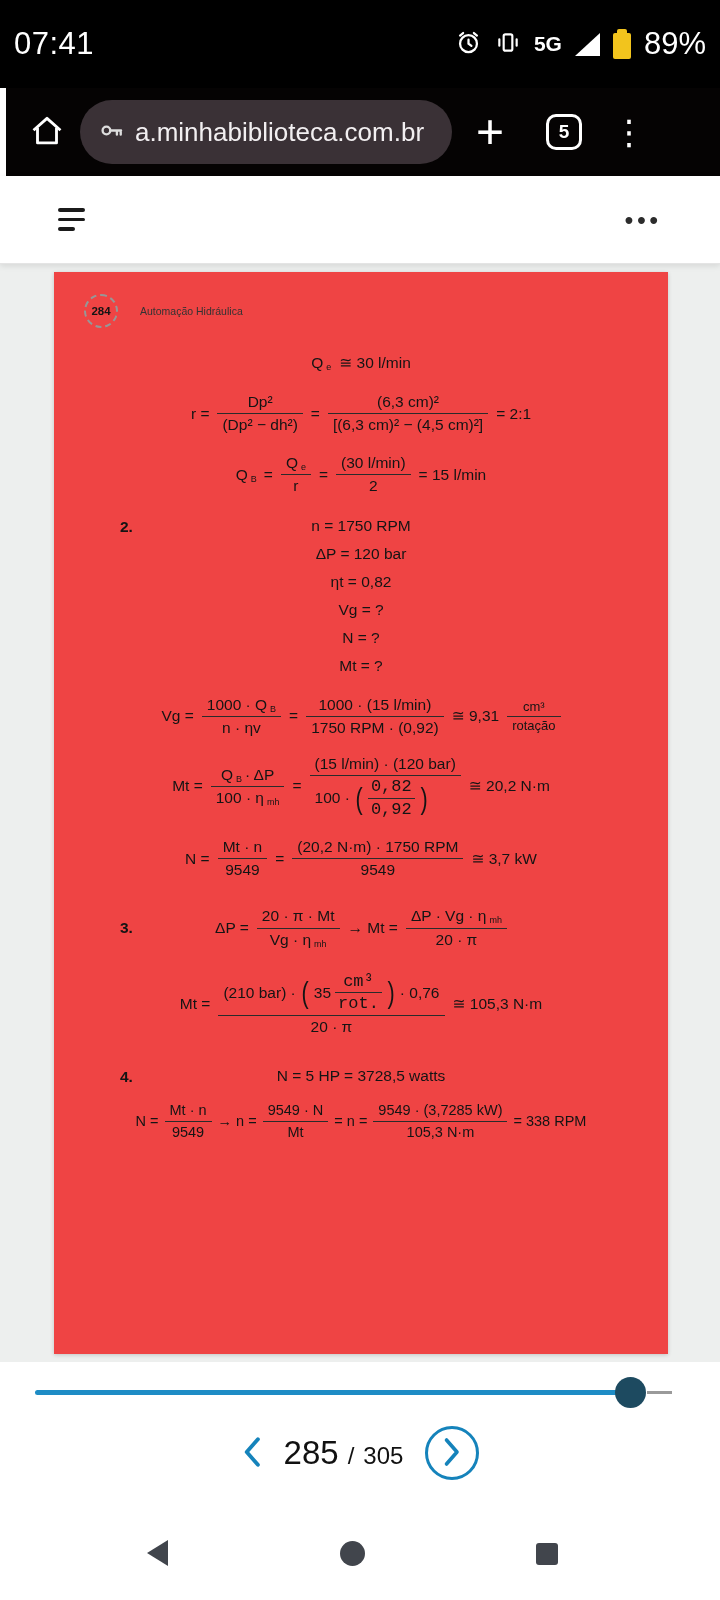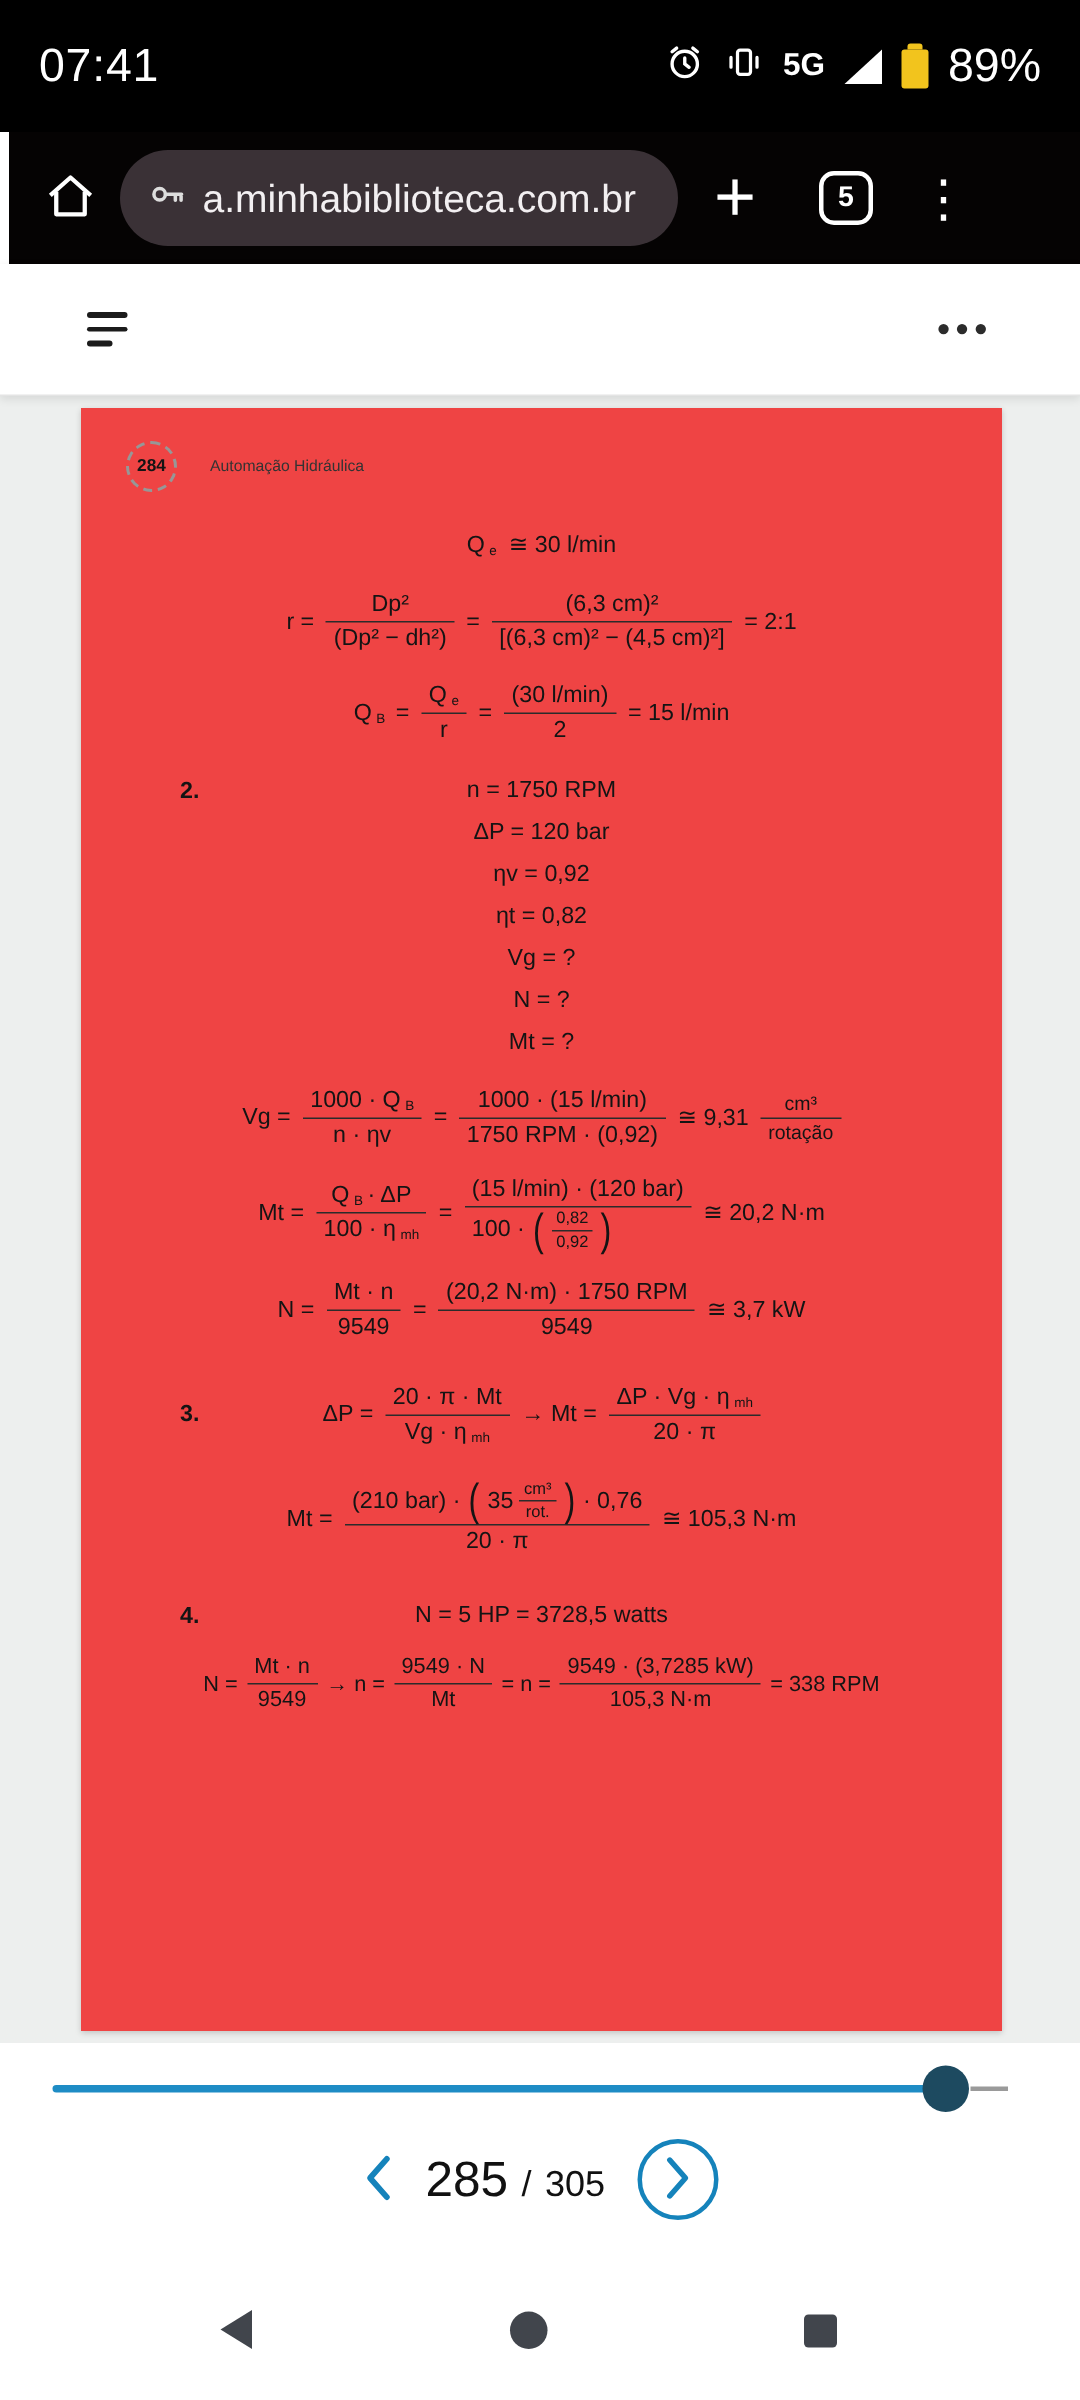--- a/index.html
+++ b/index.html
@@ -4,21 +4,21 @@
 <style>
   html,body{margin:0;padding:0;}
   body{width:720px;height:1600px;position:relative;overflow:hidden;background:#fff;
        font-family:"Liberation Sans",sans-serif;
        --accent-blue:#1583bb;--track-blue:#1e8cc5;--knob-dark:#1d4a60;
        --battery-yellow:#f2c41d;--nav-icon:#41454c;}
   *{box-sizing:border-box;}
 
   
   .status-bar{position:absolute;top:0;left:0;width:720px;height:88px;background:#000;color:#fff;
-              display:flex;align-items:center;justify-content:space-between;padding:0 26px;}
+              display:flex;align-items:center;justify-content:space-between;padding:0 14px;}
   .status-time{font-size:31px;letter-spacing:.5px;}
   .status-right{display:flex;align-items:center;gap:13px;}
   .net-label{font-size:21px;font-weight:700;}
   .signal-tri{width:0;height:0;border-style:solid;border-width:0 0 23px 25px;
               border-color:transparent transparent #fff transparent;}
   .battery{display:flex;flex-direction:column;align-items:center;}
   .batt-cap{width:10px;height:4px;background:var(--battery-yellow);border-radius:2px 2px 0 0;}
   .batt-body{width:18px;height:26px;background:var(--battery-yellow);border-radius:2px;}
   .batt-text{font-size:31px;}
 
@@ -56,21 +56,21 @@
   .head-title{font-size:10.5px;color:#333;}
 
   .eq{display:flex;justify-content:center;align-items:center;gap:8px;font-size:15.5px;margin-top:18px;}
   .eq span{white-space:nowrap;}
   .frac{display:inline-flex;flex-direction:column;text-align:center;line-height:1.3;}
   .frac>.num{padding:0 5px 1px;}
   .frac>.den{border-top:1.4px solid #2b2b2b;padding:1px 5px 0;}
   .grp{display:flex;justify-content:center;align-items:baseline;gap:3px;}
   .grpc{display:flex;align-items:center;gap:4px;}
   .frac.small{font-size:13px;line-height:1.2;}
-  .frac.small2{font-size:11px;line-height:1.15;}
+  .frac.small2{font-size:17px;line-height:1.15;font-family:Liberation Mono, monospace;}
   .frac.small2>.num{padding:0 3px 1px}.frac.small2>.den{padding:1px 3px 0}
   .bigparen{font-size:30px;font-weight:300;line-height:.9;transform:scaleX(.72);}
   sub{font-size:.58em;line-height:1;transform:translateY(2px);}
 
   .numbered{position:relative;}
   .item-label{position:absolute;left:36px;font-weight:700;font-size:15.5px;}
   .block2{margin-top:20px;}
   .block2 .item-label{top:1px;}
   .block3{margin-top:26px;}
   .block3 .item-label{top:50%;transform:translateY(-50%);}
@@ -221,21 +221,20 @@
           <span class="den">2</span>
         </span>
         <span>= 15 l/min</span>
       </div>
 
       <div class="numbered block2">
         <span class="item-label">2.</span>
         <div class="stack">
           <div>n = 1750 RPM</div>
           <div>ΔP = 120 bar</div>
-          <div>ηv = 0,92</div>
           <div>ηt = 0,82</div>
           <div>Vg = ?</div>
           <div>N = ?</div>
           <div>Mt = ?</div>
         </div>
       </div>
 
 
       <div class="eq" style="margin-top:20px">
         <span>Vg =</span>

